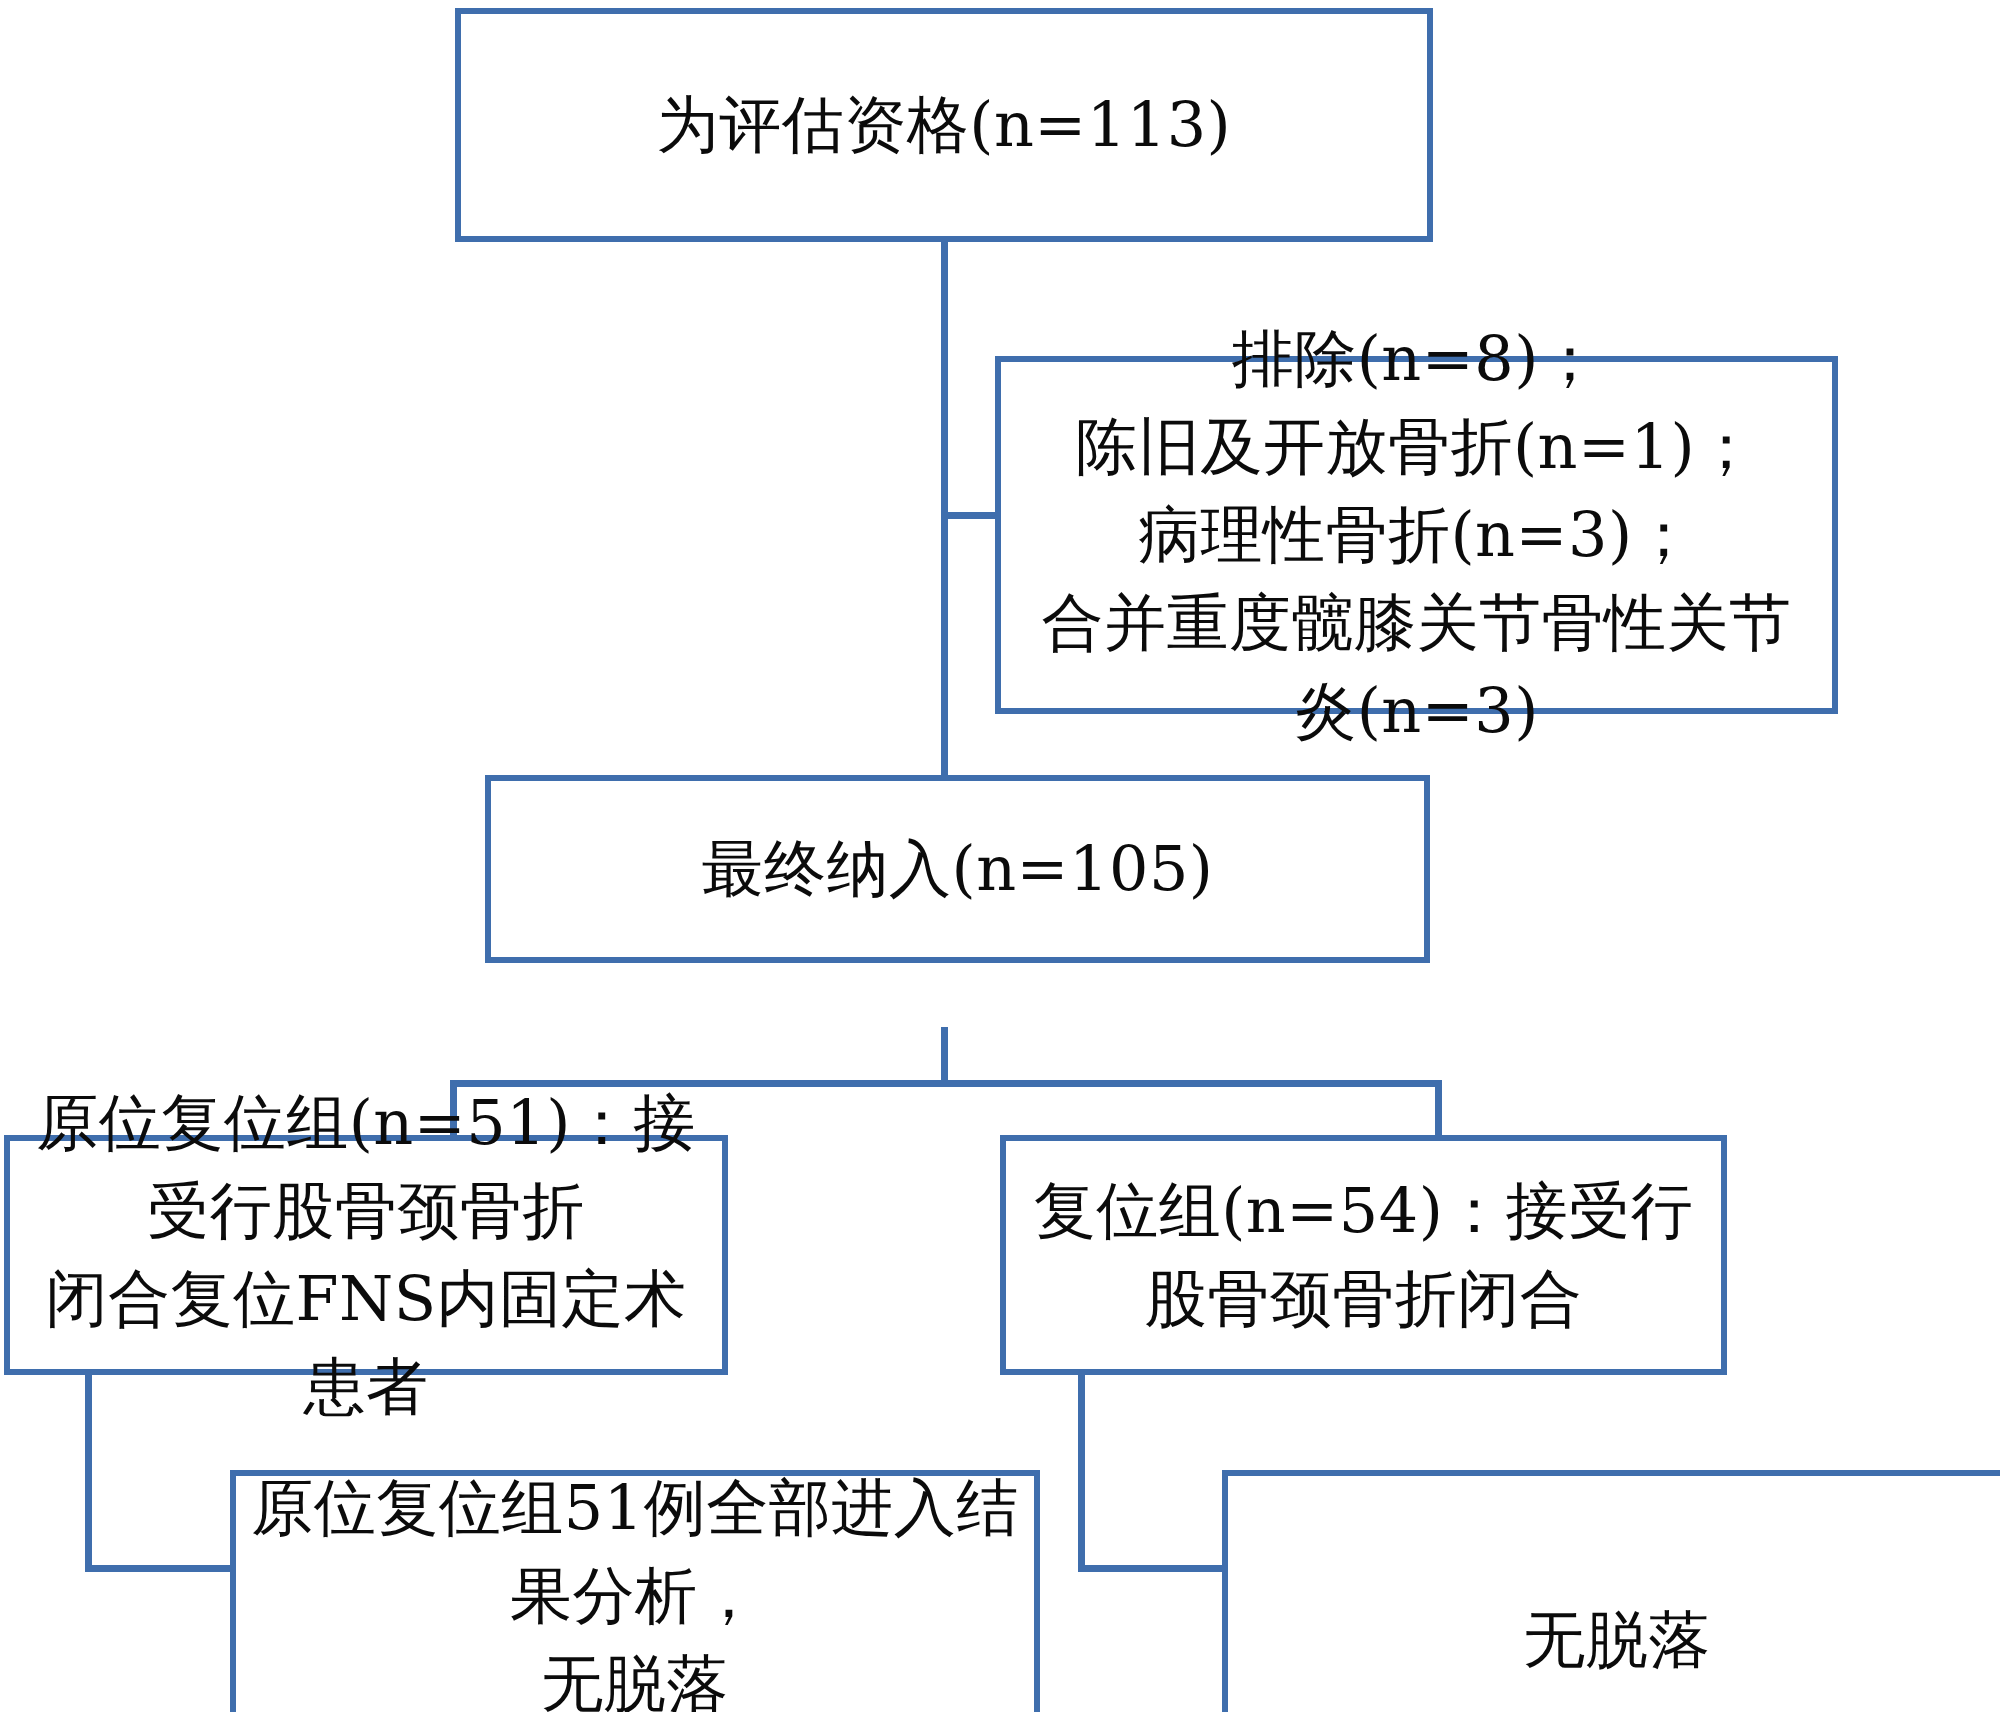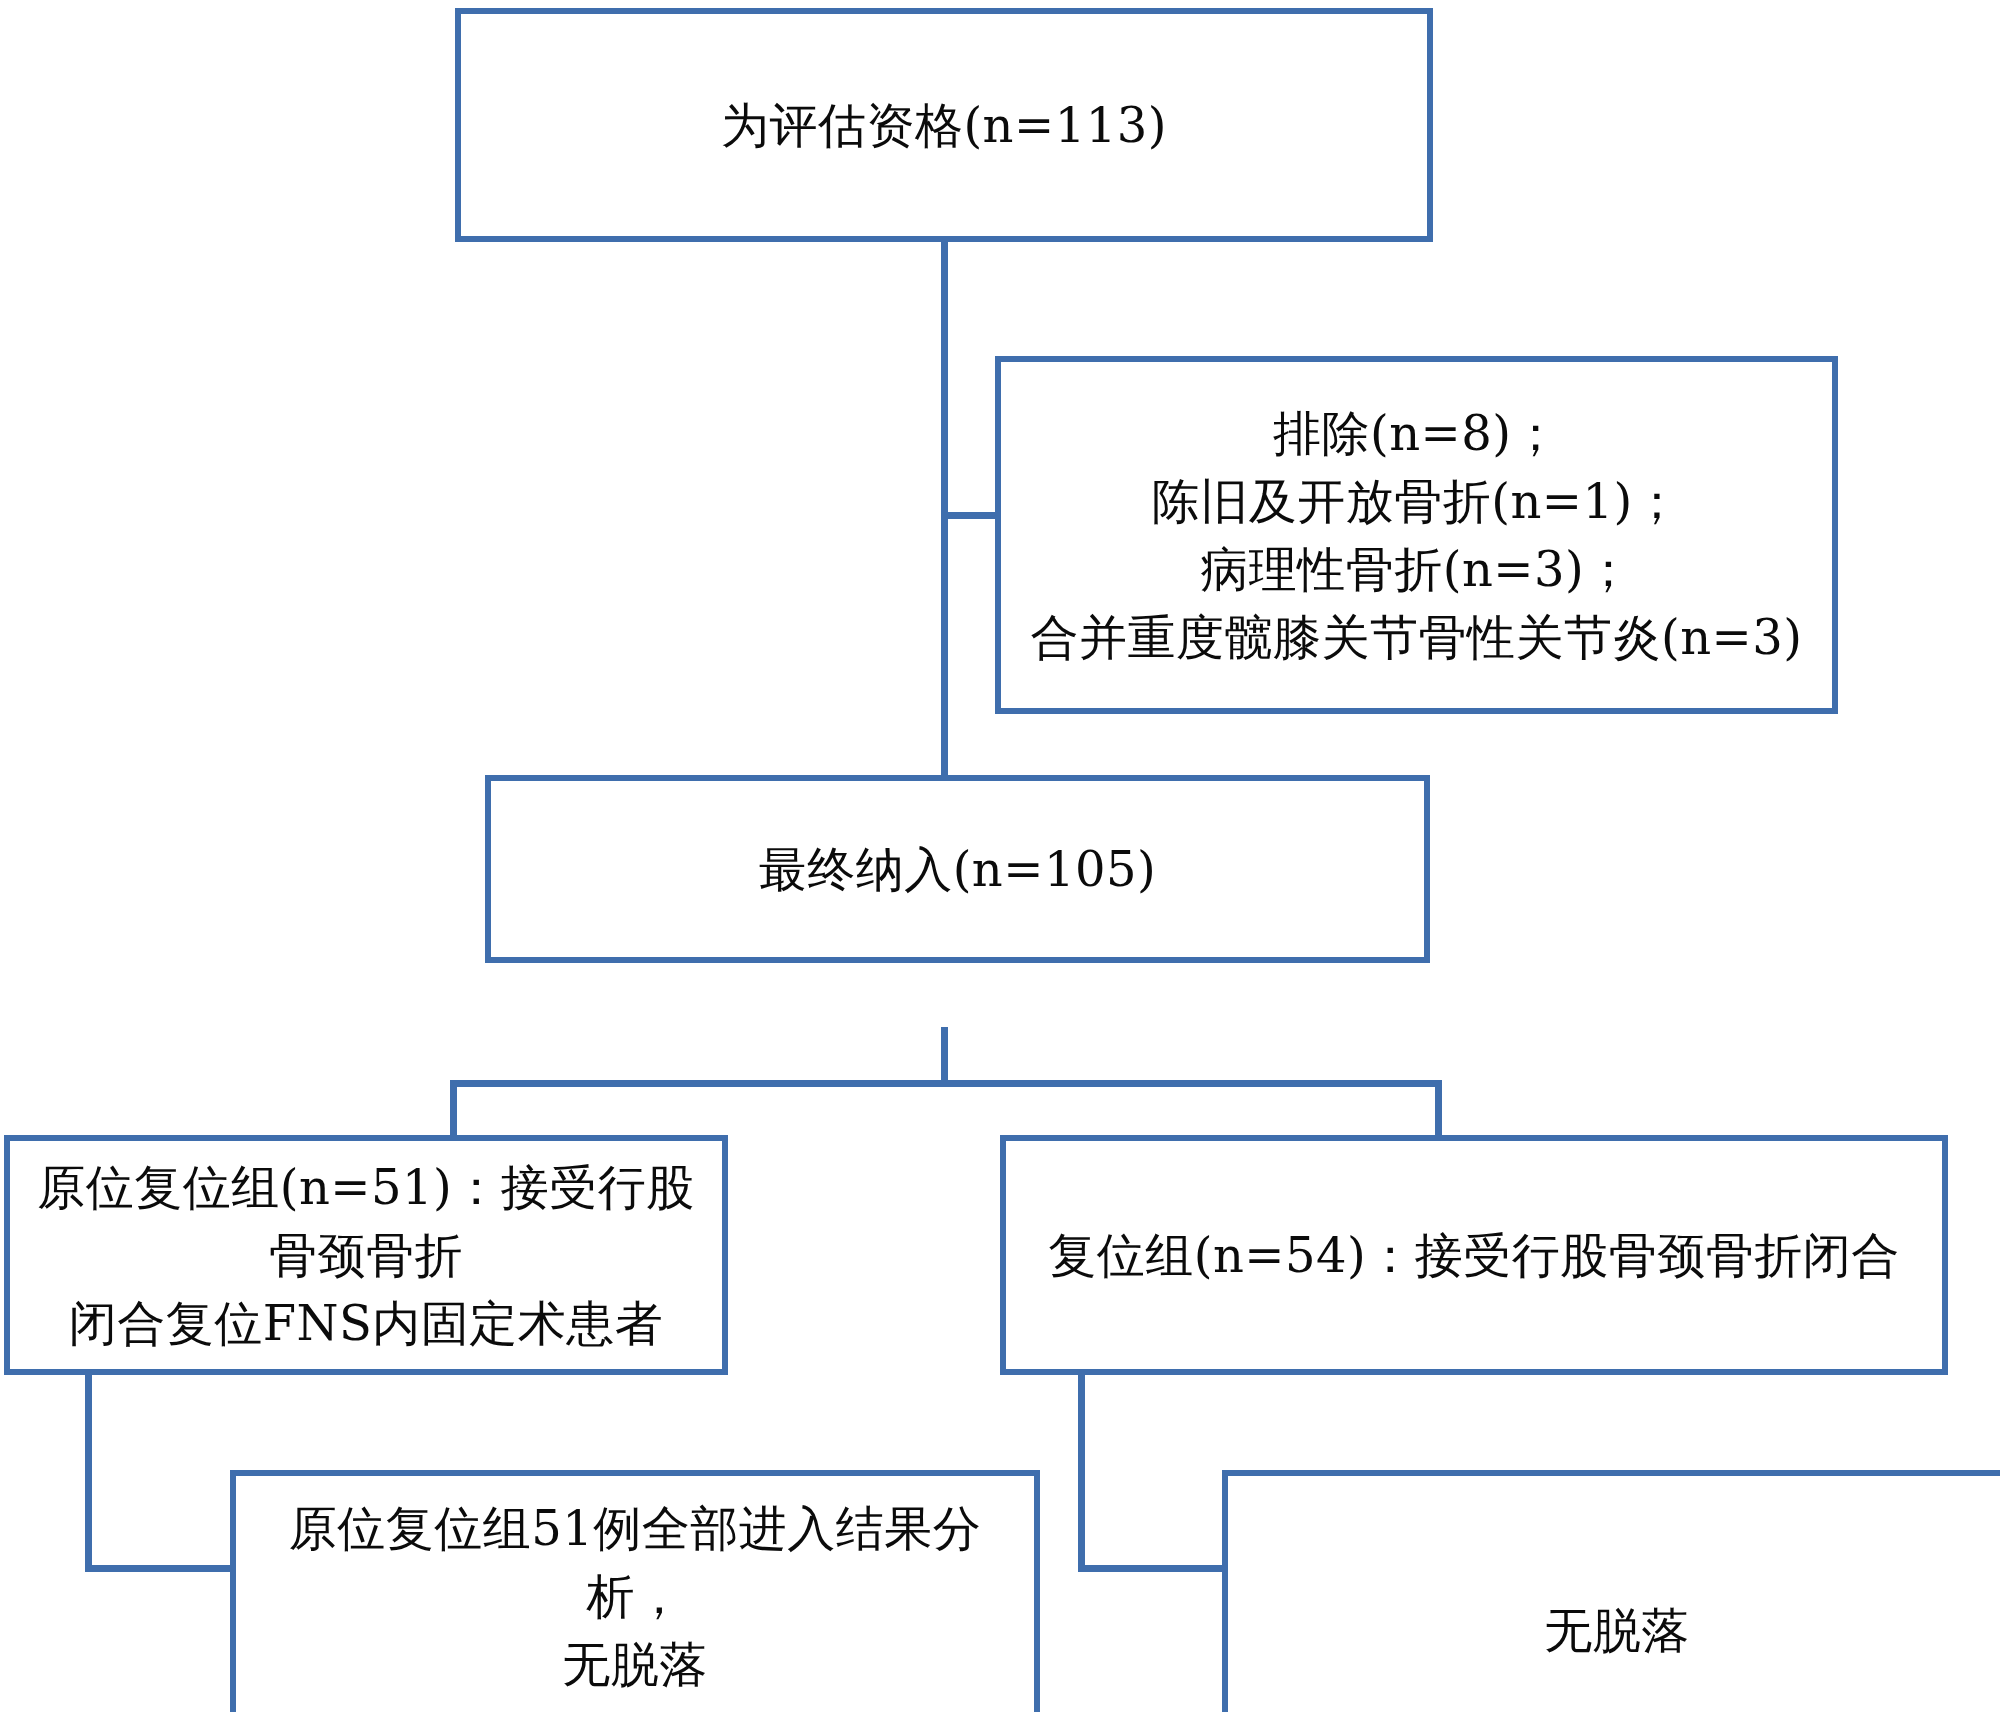--- a/index.html
+++ b/index.html
@@ -4,29 +4,29 @@
 <style>
   html,body{margin:0;padding:0;background:#ffffff;}
   body{width:2000px;height:1712px;position:relative;overflow:hidden;
        font-family:"DejaVu Serif","Liberation Serif",serif;}
   #stage{position:absolute;left:0;top:0;width:2000px;height:1712px;}
 
   .node{position:absolute;box-sizing:border-box;
         border:6px solid #3f6ead;background:#ffffff;
         display:flex;align-items:center;justify-content:center;
         text-align:center;color:#0b0b0b;line-height:1.38;
-        font-size:48px;letter-spacing:0.5px;}
+        font-size:62px;letter-spacing:0.5px;}
   .node .txt{display:block;width:100%;padding:0 14px;}
 
   
   #box-screened   {left:455px;  top:8px;    width:978px; height:234px;}
   #box-excluded   {left:995px;  top:356px;  width:843px; height:358px;}
   #box-enrolled   {left:485px;  top:775px;  width:945px; height:188px;}
   #box-group-left {left:4px;    top:1135px; width:724px; height:240px;}
-  #box-group-right{left:1000px; top:1135px; width:948px; height:240px;}
+  #box-group-right{left:1000px; top:1135px; width:727px; height:240px;}
   #box-outcome-left {left:230px; top:1470px; width:810px; height:252px;}
   #box-outcome-right{left:1222px;top:1470px; width:790px; height:252px;}
 
   .node.multiline .txt{line-height:1.42;}
 
   
   .conn{position:absolute;background:#3f6ead;}
   .v{width:7px;}
   .h{height:7px;}
 

